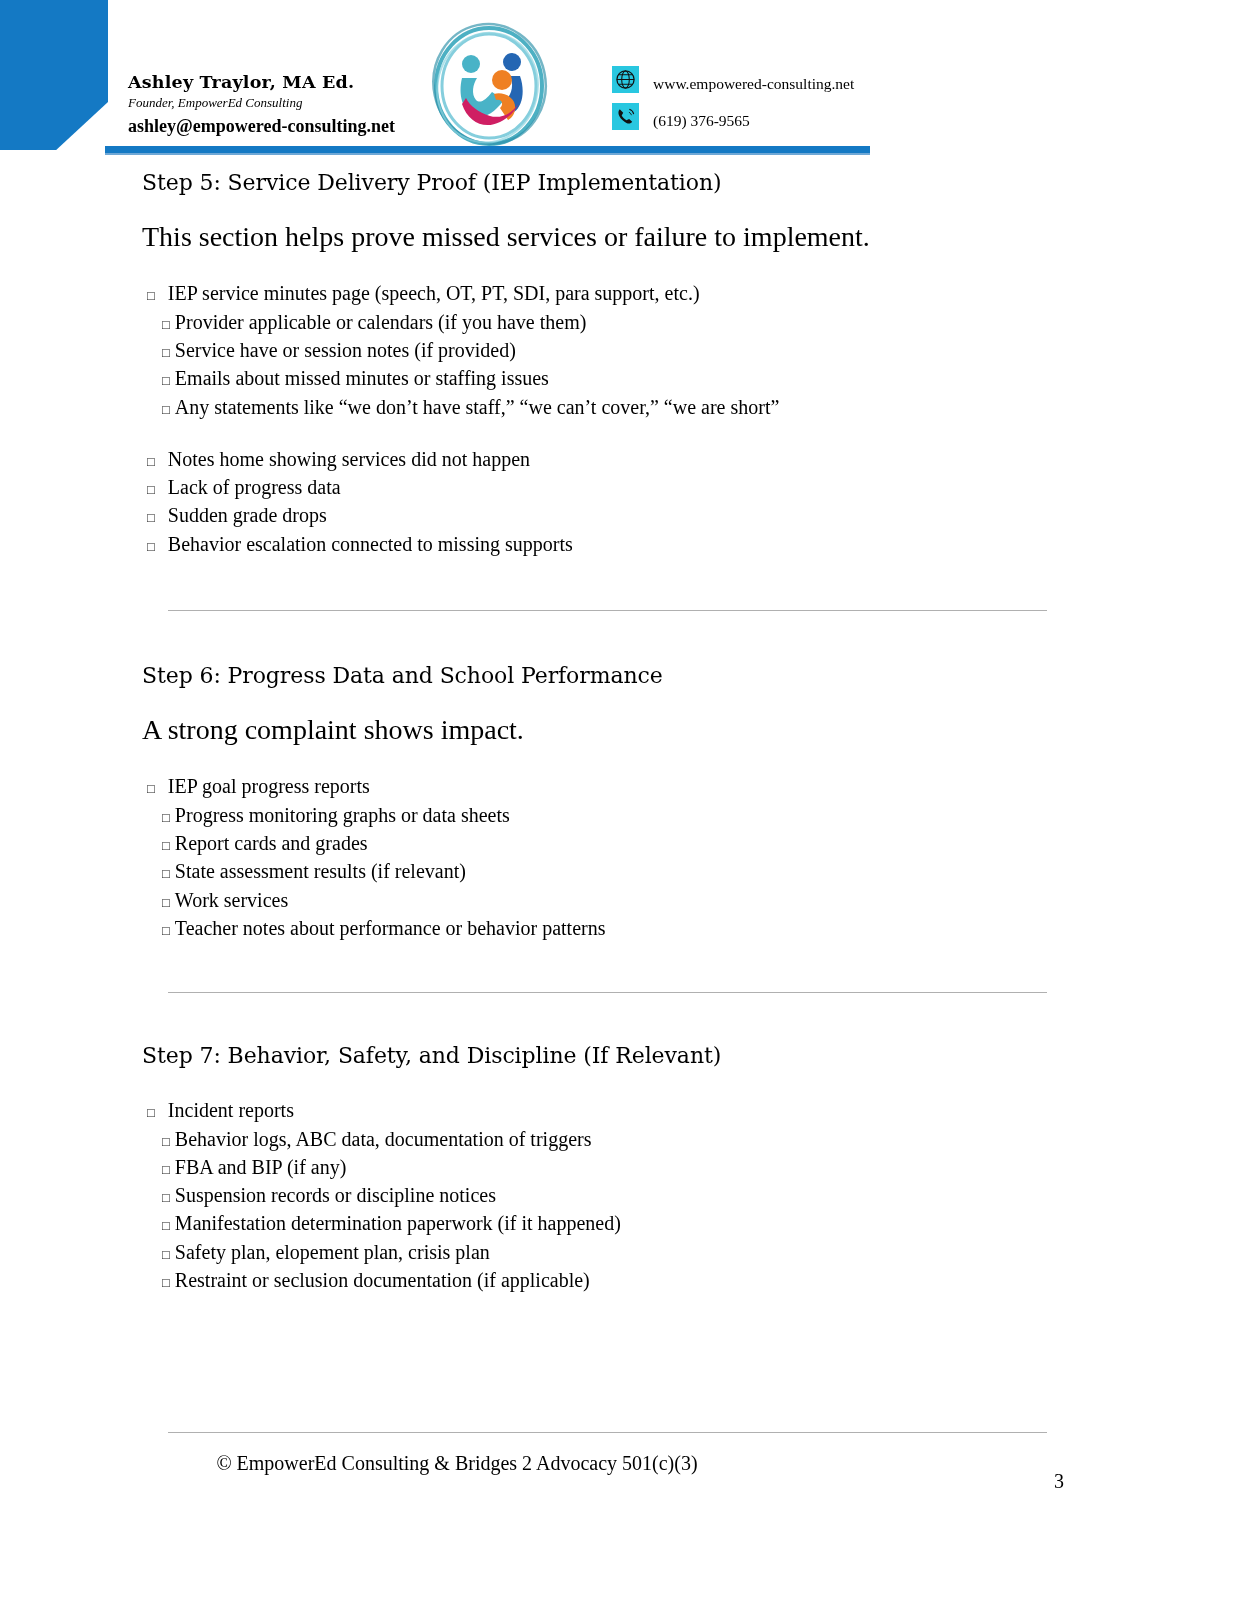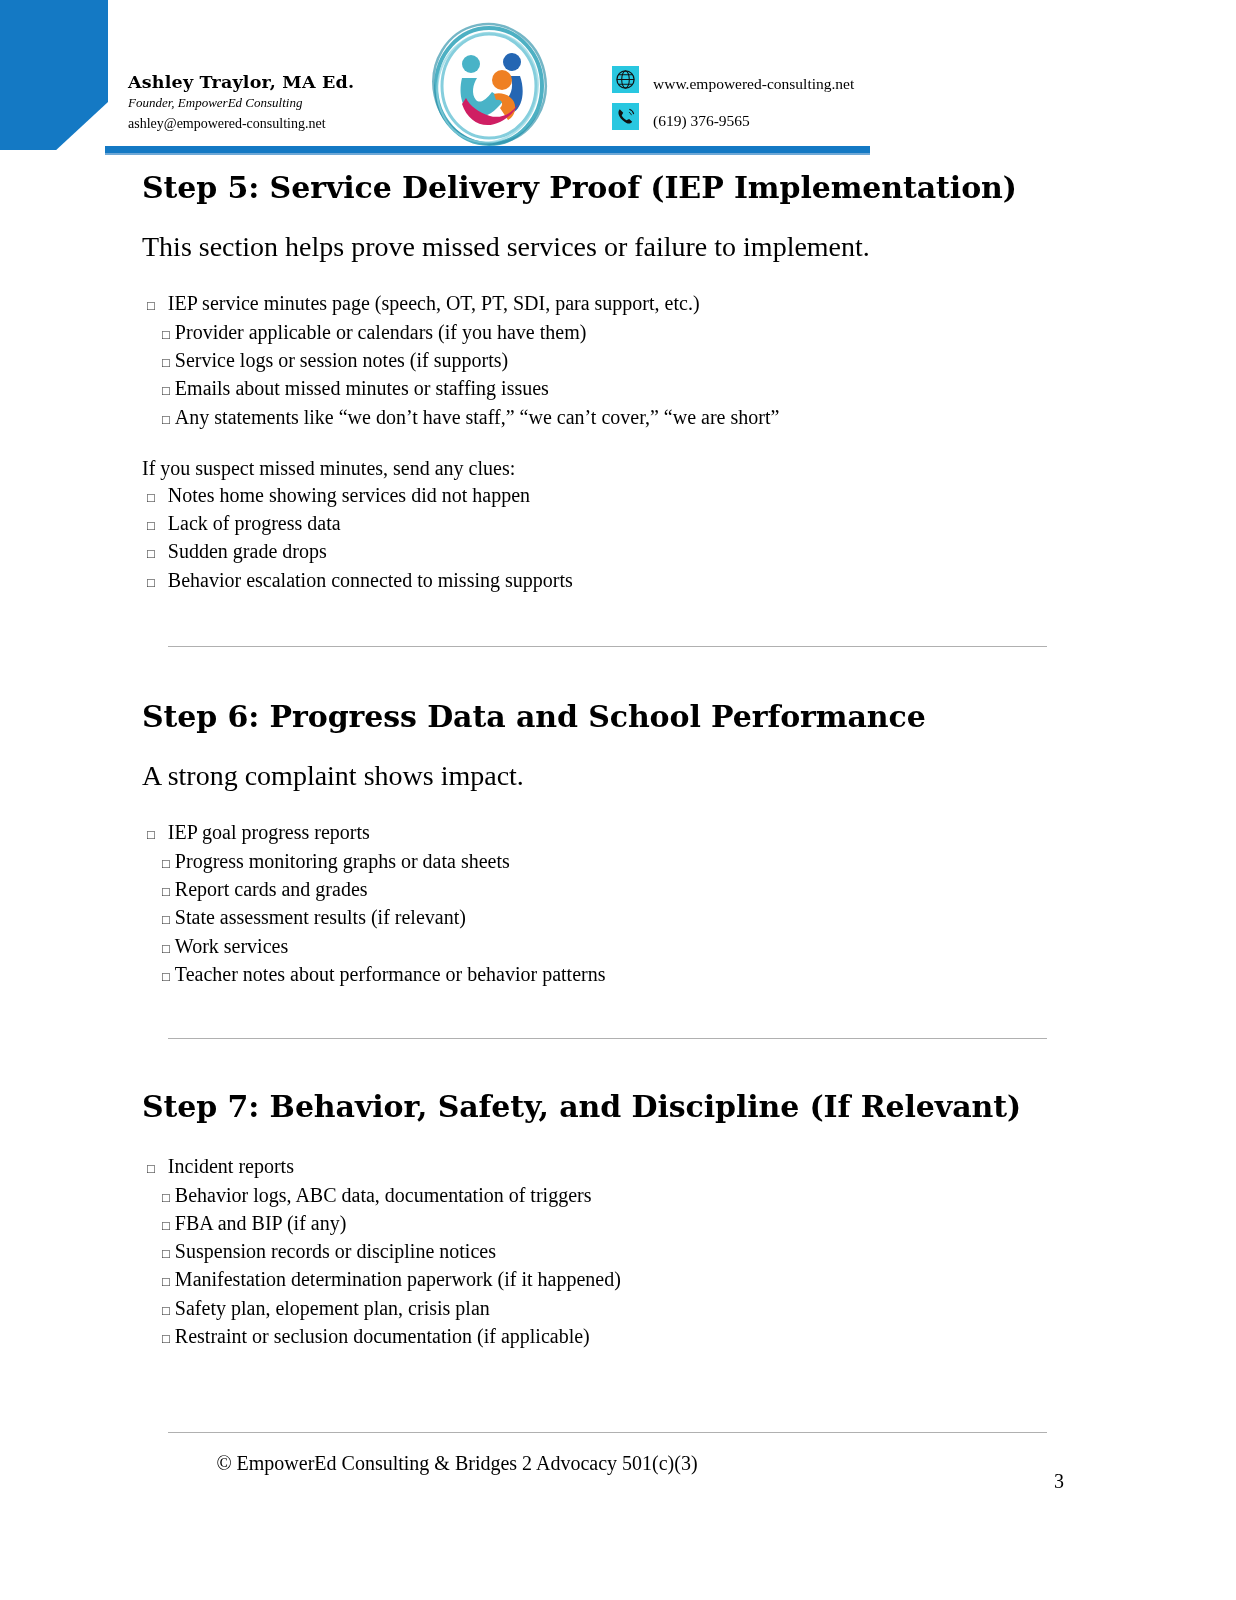--- a/index.html
+++ b/index.html
@@ -62,23 +62,24 @@
     line-height: 1.25;
     white-space: nowrap;
   }
   .identity .role {
     font-style: italic;
     font-size: 13px;
     line-height: 1.45;
     white-space: nowrap;
   }
   .identity .email {
-    font-size: 14px;
+    font-size: 18px;
     line-height: 1.5;
     white-space: nowrap;
+    font-weight: bold;
   }
 
   
   .logo {
     position: absolute;
     left: 424px;
     top: 20px;
     width: 130px;
     height: 132px;
   }
@@ -115,22 +116,22 @@
     left: 0;
     top: 158px;
     width: 1236px;
   }
   .section {
     padding-left: 142px;
     padding-right: 150px;
   }
   h2.step-title {
     font-family: "DejaVu Serif", "Liberation Serif", serif;
-    font-size: 30px;
-    font-weight: bold;
+    font-size: 22px;
+    font-weight: normal;
     margin: 0;
     letter-spacing: -0.1px;
     white-space: nowrap;
   }
   .intro {
     font-size: 28px;
     margin: 0;
     line-height: 1.3;
   }
   .lead {
@@ -276,33 +277,32 @@
       <li class="lvl1">
         <span class="cb">□</span>
         <span>IEP service minutes page (speech, OT, PT, SDI, para support, etc.)</span>
       </li>
       <li class="lvl2">
         <span class="cb">□</span>
         <span>Provider applicable or calendars (if you have them)</span>
       </li>
       <li class="lvl2">
         <span class="cb">□</span>
-        <span>Service logs or session notes (if supports)</span>
+        <span>Service have or session notes (if provided)</span>
       </li>
       <li class="lvl2">
         <span class="cb">□</span>
         <span>Emails about missed minutes or staffing issues</span>
       </li>
       <li class="lvl2">
         <span class="cb">□</span>
         <span>Any statements like “we don’t have staff,” “we can’t cover,” “we are short”</span>
       </li>
     </ul>
     <div class="sp-24"></div>
-    <p class="lead">If you suspect missed minutes, send any clues:</p>
     <ul class="checklist">
       <li class="lvl1">
         <span class="cb">□</span>
         <span>Notes home showing services did not happen</span>
       </li>
       <li class="lvl1">
         <span class="cb">□</span>
         <span>Lack of progress data</span>
       </li>
       <li class="lvl1">

